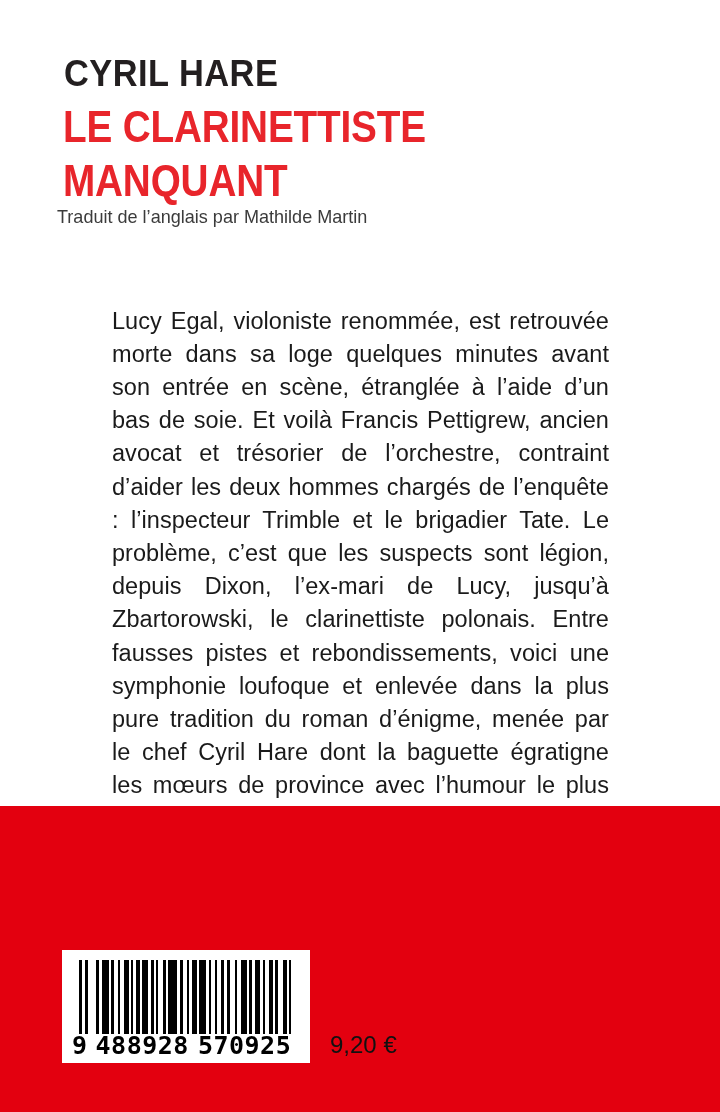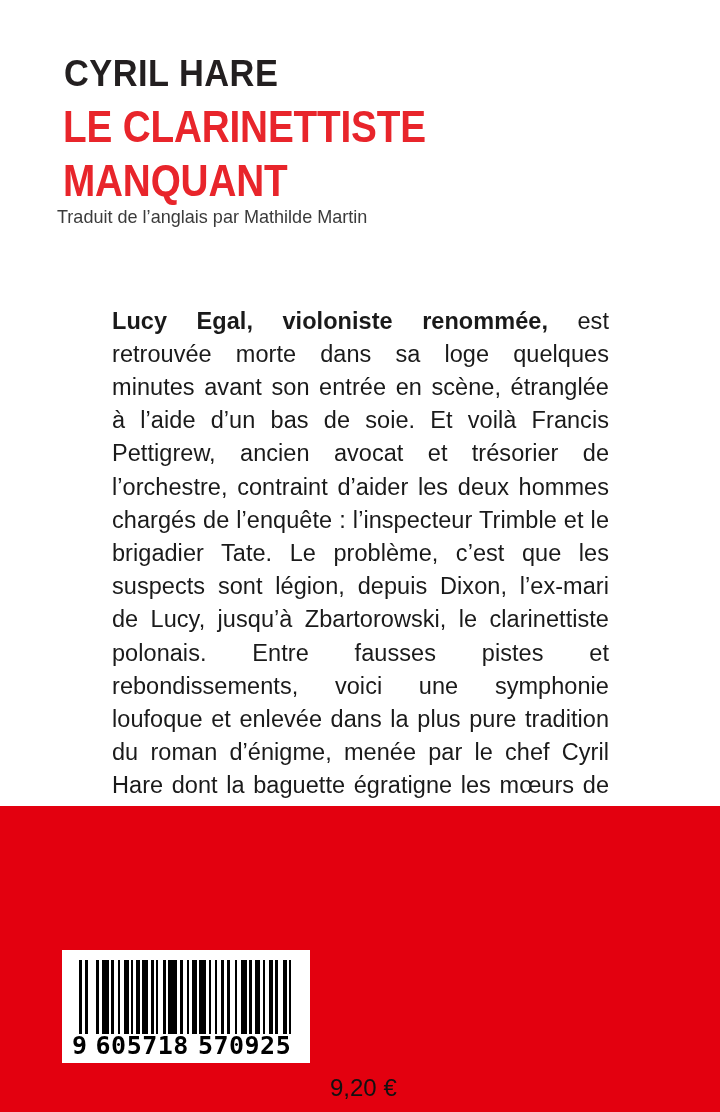--- a/index.html
+++ b/index.html
@@ -80,21 +80,21 @@
     width: 497px;
     font-family: "Liberation Sans Narrow", "Liberation Sans", sans-serif;
     font-size: 23.5px;
     line-height: 33.2px;
     color: #1a1a1a;
     text-align: justify;
     text-justify: inter-word;
     letter-spacing: 0.05px;
   }
   .blurb .lead {
-    font-weight: bold;
+    font-weight: normal;
   }
 
   
   .cover-bottom {
     position: absolute;
     left: 0;
     top: 806px;
     width: 720px;
     height: 306px;
     background: #e3000f;
@@ -149,21 +149,21 @@
   .barcode-digits .d-first {
     margin-right: 8px;
   }
   .barcode-digits .d-left {
     margin-right: 9px;
   }
 
   .price-label {
     position: absolute;
     left: 330px;
-    top: 1074px;
+    top: 1031px;
     font-family: "Liberation Sans Narrow", "Liberation Sans", sans-serif;
     font-size: 24px;
     color: #111111;
     white-space: nowrap;
   }
 </style>
 </head>
 <body>
 
 <div class="cover-top">
@@ -246,20 +246,20 @@
       <i style="width:3px"></i>
         <i class="sp" style="width:5px"></i>
         <i style="width:4px"></i>
         <i class="sp" style="width:2px"></i>
         <i style="width:2px"></i>
       <i class="sp" style="width:4px"></i>
 
     </div>
     <div class="barcode-digits">
       <span class="d-first">9</span>
-      <span class="d-left">605718</span>
+      <span class="d-left">488928</span>
       <span>570925</span>
     </div>
   </div>
 
 </div>
 
 <div class="price-label">9,20 €</div>
 
 </body></html>

